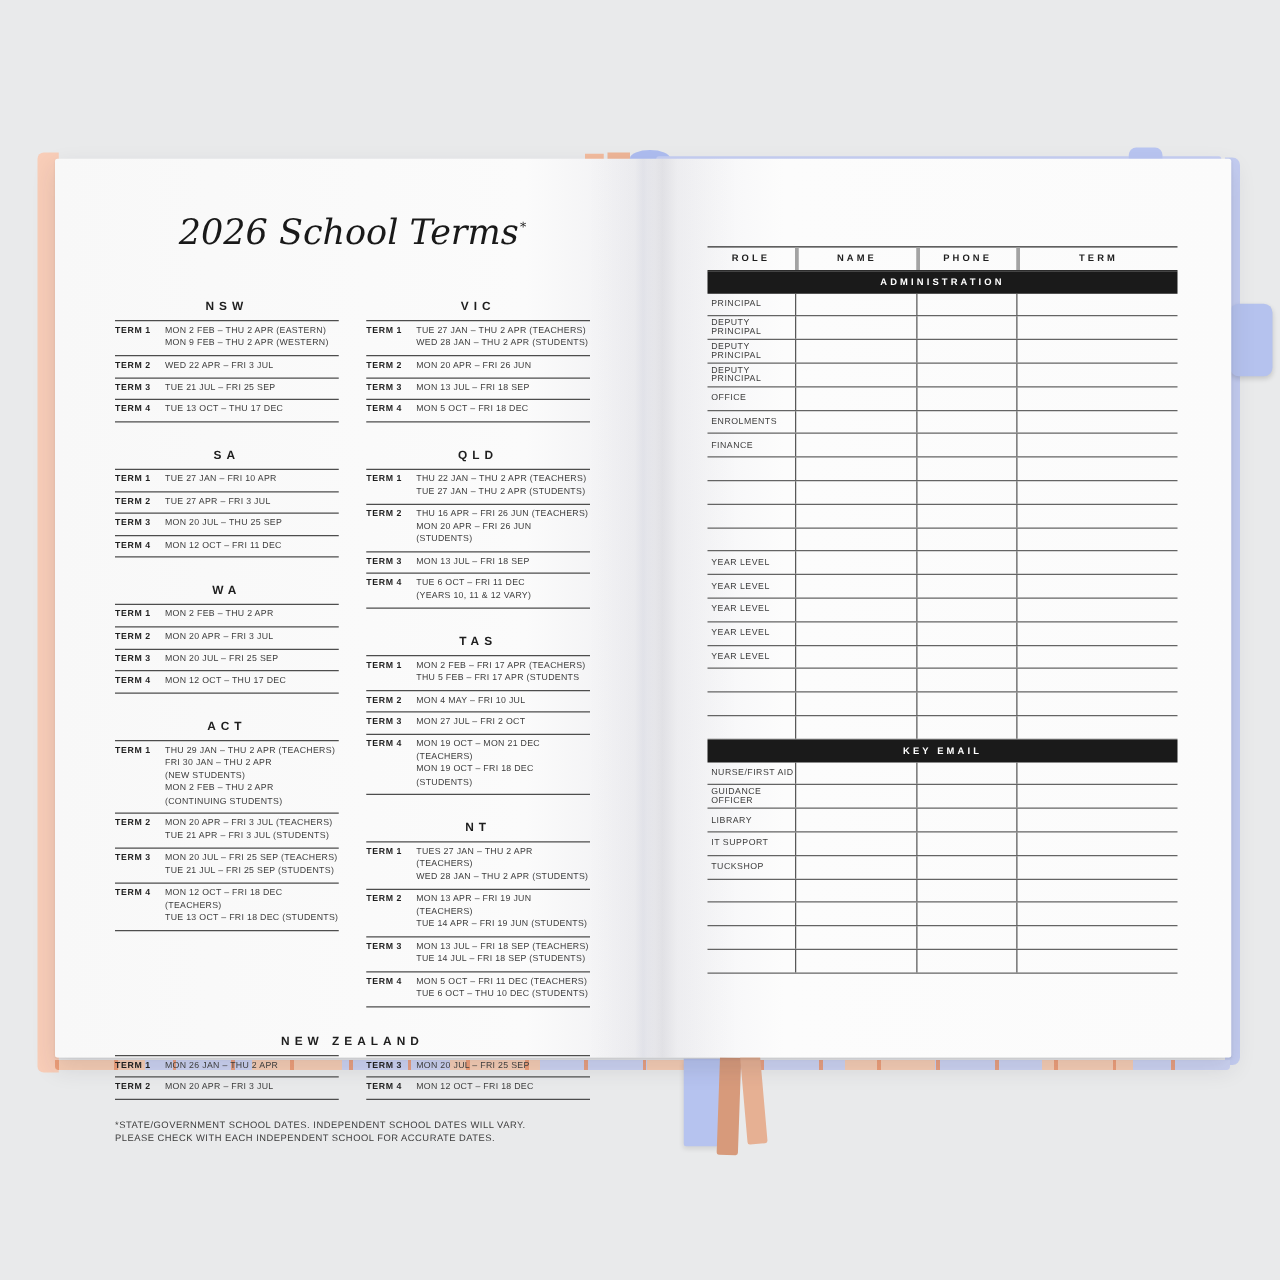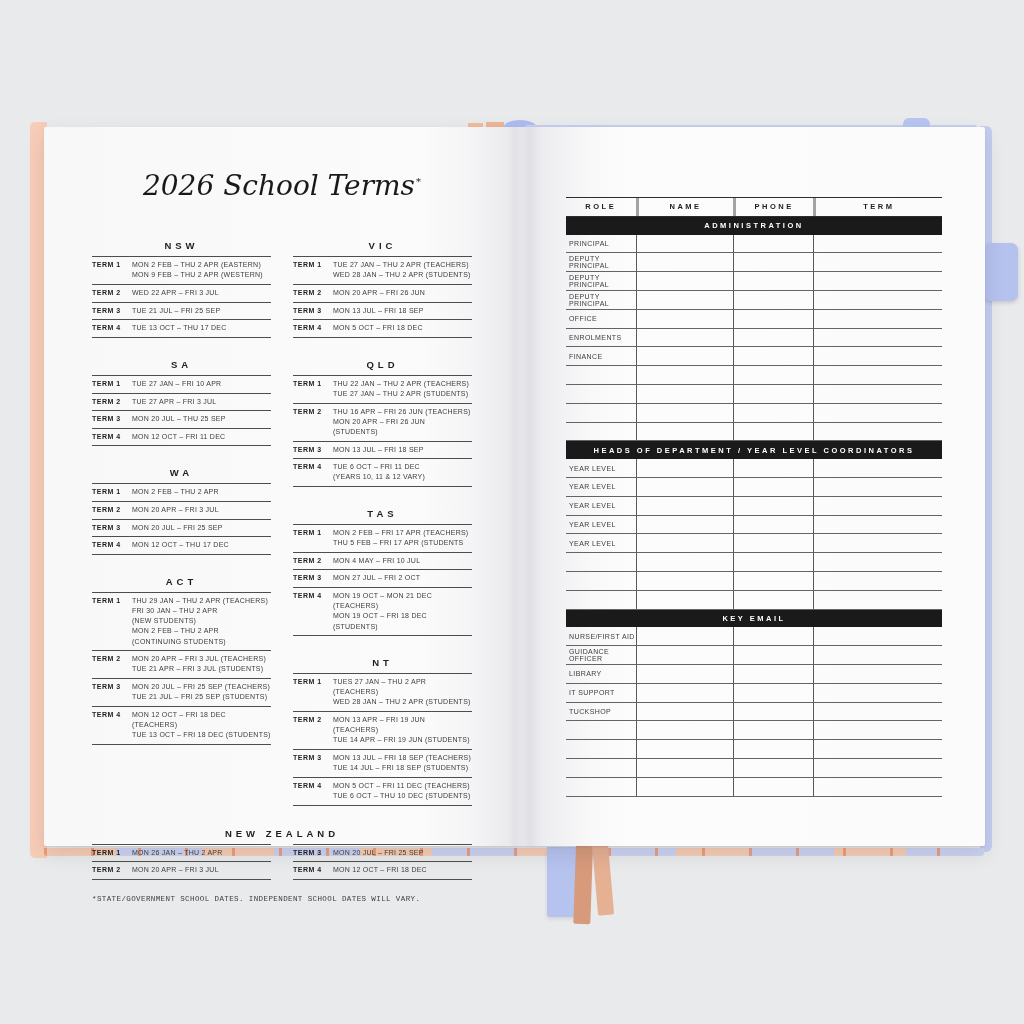--- a/index.html
+++ b/index.html
@@ -65,21 +65,21 @@
   .sec-rows { border-top:1px solid #4d4d4d; }
   .sec-row  { display:flex; padding:3px 0 3.5px; border-bottom:1px solid #4d4d4d; }
   .term-label { width:40px; flex:none; font-weight:bold; font-size:7px; letter-spacing:0.5px;
                 color:#1e1e1e; padding-top:1px; }
   .term-dates { font-size:7px; color:#3c3c3c; letter-spacing:0.25px; line-height:1.45; }
 
   .nz-section { margin-top:1px; }
   .nz-cols { display:flex; gap:22px; }
   .nz-cols .sec-rows { width:179px; flex:none; }
 
-  .footnote { margin-top:14px; font-size:7.5px; color:#3c3c3c; letter-spacing:0.4px; line-height:1.55;font-family:Liberation Mono, monospace; }
+  .footnote { margin-top:14px; font-size:7.5px; color:#3c3c3c; letter-spacing:0.4px; line-height:1.55; }
 
   
   .right-content { position:absolute; left:566px; top:170px; width:376px; }
   .contacts-table { margin-top:27px; }
   .ct-header, .ct-row { display:grid; grid-template-columns:18.5% 25.8% 21.3% 34.4%; }
   .ct-header { border-top:1.5px solid #2d2d2d; border-bottom:1px solid #2d2d2d; height:17.8px; }
   .ct-header > div { display:flex; align-items:center; justify-content:center;
                      font-size:7.5px; font-weight:bold; letter-spacing:2.5px; color:#1e1e1e; }
   .ct-header > div + div { border-left:3px solid #a3a3a3; }
   .ct-banner { height:17.8px; background:#1a1a1a; color:#ffffff; display:flex; align-items:center;
@@ -395,20 +395,21 @@
             <div class="term-label">TERM 4</div>
             <div class="term-dates">
               <div class="date-line">MON 12 OCT – FRI 18 DEC</div>
             </div>
           </div>
         </div>
       </div>
   </div>
   <div class="footnote">
     <div>*STATE/GOVERNMENT SCHOOL DATES. INDEPENDENT SCHOOL DATES WILL VARY.</div>
+    <div>PLEASE CHECK WITH EACH INDEPENDENT SCHOOL FOR ACCURATE DATES.</div>
   </div>
 </div>
 
 <div class="right-content">
   <div class="contacts-table" id="contacts-table">
       <div class="ct-header">
         <div class="ct-head-cell">ROLE</div>
         <div class="ct-head-cell">NAME</div>
         <div class="ct-head-cell">PHONE</div>
         <div class="ct-head-cell">TERM</div>
@@ -473,21 +474,20 @@
         <div class="name-cell"></div>
         <div class="phone-cell"></div>
         <div class="email-cell"></div>
       </div>
       <div class="ct-row">
         <div class="role-cell"></div>
         <div class="name-cell"></div>
         <div class="phone-cell"></div>
         <div class="email-cell"></div>
       </div>
-      <div class="ct-banner">HEADS OF DEPARTMENT / YEAR LEVEL COORDINATORS</div>
       <div class="ct-row">
         <div class="role-cell">YEAR LEVEL</div>
         <div class="name-cell"></div>
         <div class="phone-cell"></div>
         <div class="email-cell"></div>
       </div>
       <div class="ct-row">
         <div class="role-cell">YEAR LEVEL</div>
         <div class="name-cell"></div>
         <div class="phone-cell"></div>

